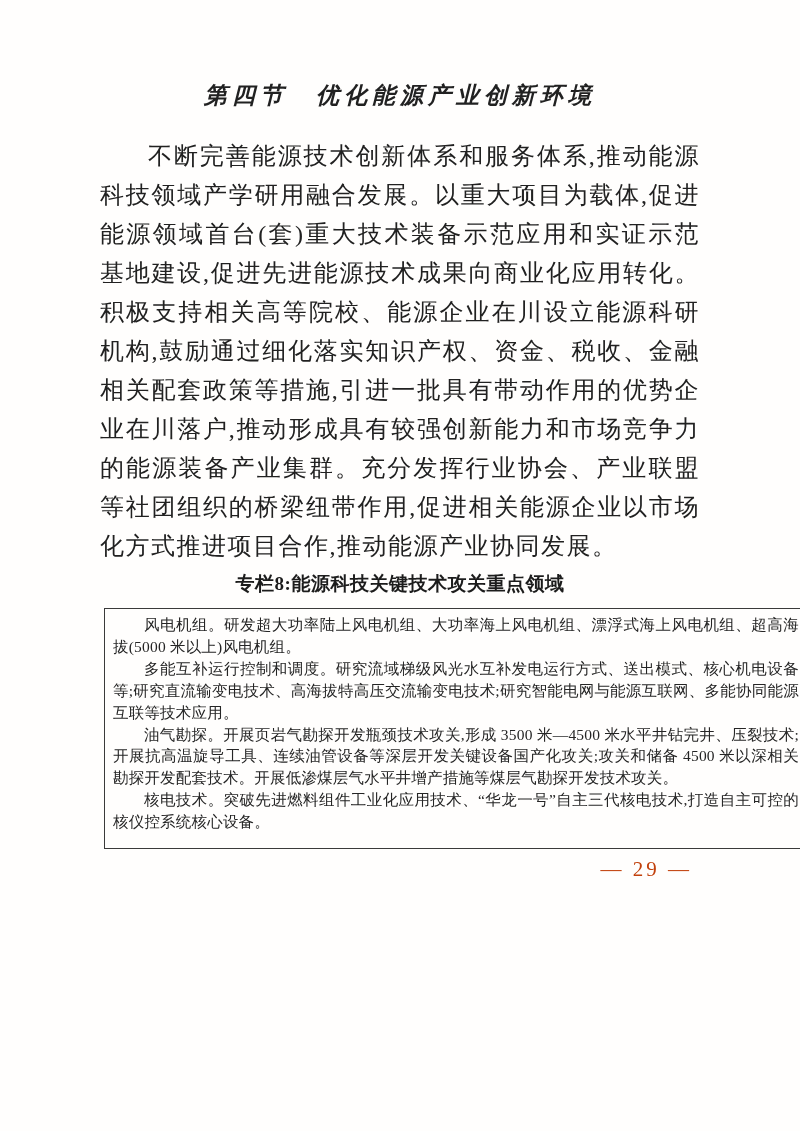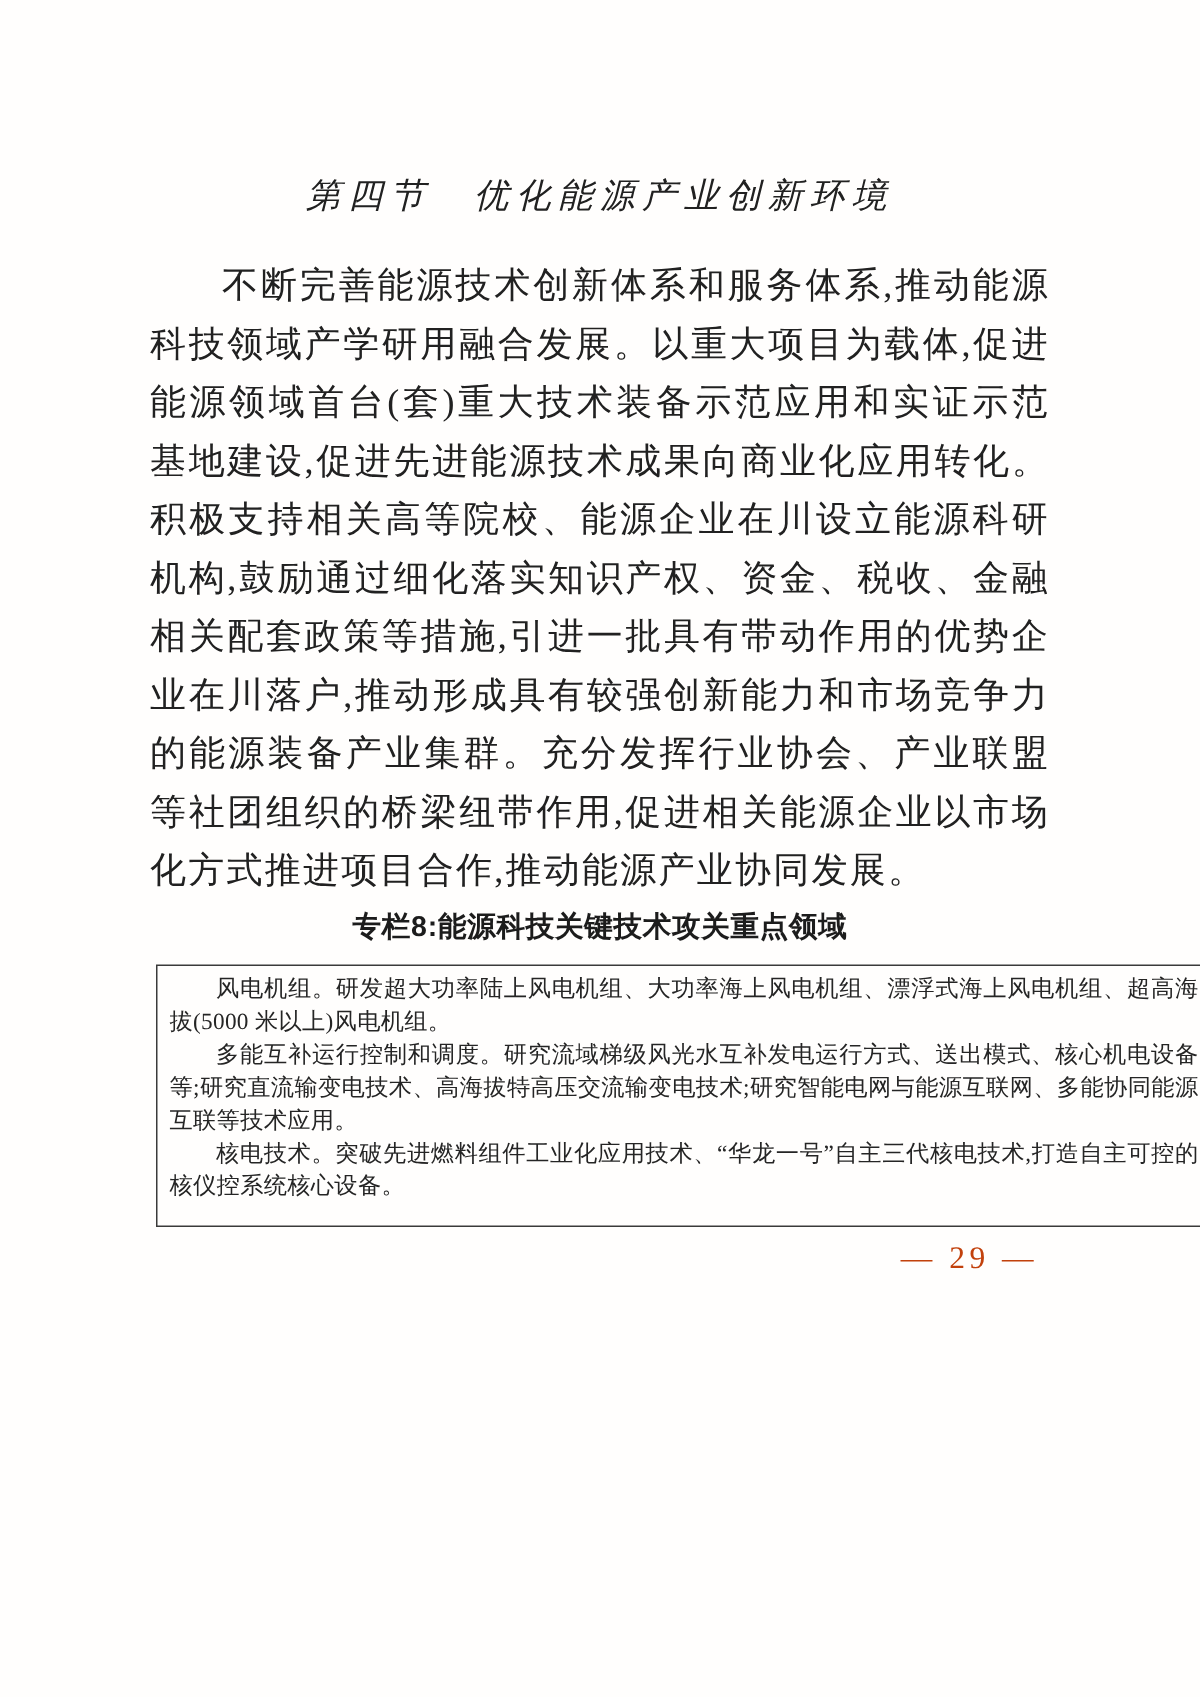--- a/index.html
+++ b/index.html
@@ -12,41 +12,41 @@
     width: 800px;
     height: 1131px;
     background: #fffefd;
     font-family: "Liberation Serif", "DejaVu Serif", serif;
     color: #212121;
     overflow: hidden;
     box-sizing: border-box;
   }
   .section-title {
     margin: 0;
-    padding-top: 116px;
+    padding-top: 81px;
     text-align: center;
     font-size: 23px;
     line-height: 30px;
-    font-weight: 400;
+    font-weight: 700;
     font-style: italic;
     letter-spacing: 5px;
   }
   .body-text {
     width: 600px;
     margin: 26px 100px 0 100px;
     font-size: 24px;
     line-height: 39px;
     letter-spacing: 1.5px;
     text-align: justify;
     text-indent: 2em;
   }
   .box-title {
     margin: 5px 0 0 0;
     text-align: center;
-    font-family: Liberation Sans, sans-serif;
+    font-family: Liberation Serif, serif;
     font-weight: bold;
     font-size: 19px;
     line-height: 26px;
     letter-spacing: 0.5px;
     color: #1c1c1c;
   }
   .tech-box {
     box-sizing: border-box;
     width: 704px;
     margin: 11px 0 0 104px;
@@ -77,18 +77,19 @@
 
   <h1 class="section-title">第四节　优化能源产业创新环境</h1>
 
   <p class="body-text">不断完善能源技术创新体系和服务体系,推动能源科技领域产学研用融合发展。以重大项目为载体,促进能源领域首台(套)重大技术装备示范应用和实证示范基地建设,促进先进能源技术成果向商业化应用转化。积极支持相关高等院校、能源企业在川设立能源科研机构,鼓励通过细化落实知识产权、资金、税收、金融相关配套政策等措施,引进一批具有带动作用的优势企业在川落户,推动形成具有较强创新能力和市场竞争力的能源装备产业集群。充分发挥行业协会、产业联盟等社团组织的桥梁纽带作用,促进相关能源企业以市场化方式推进项目合作,推动能源产业协同发展。</p>
 
   <h2 class="box-title">专栏8:能源科技关键技术攻关重点领域</h2>
 
   <div class="tech-box">
     <p>风电机组。研发超大功率陆上风电机组、大功率海上风电机组、漂浮式海上风电机组、超高海拔(5000 米以上)风电机组。</p>
     <p>多能互补运行控制和调度。研究流域梯级风光水互补发电运行方式、送出模式、核心机电设备等;研究直流输变电技术、高海拔特高压交流输变电技术;研究智能电网与能源互联网、多能协同能源互联等技术应用。</p>
+    <p>油气勘探。开展页岩气勘探开发瓶颈技术攻关,形成 3500 米—4500 米水平井钻完井、压裂技术;开展抗高温旋导工具、连续油管设备等深层开发关键设备国产化攻关;攻关和储备 4500 米以深相关勘探开发配套技术。开展低渗煤层气水平井增产措施等煤层气勘探开发技术攻关。</p>
     <p>核电技术。突破先进燃料组件工业化应用技术、“华龙一号”自主三代核电技术,打造自主可控的核仪控系统核心设备。</p>
   </div>
 
   <div class="page-number">— 29 —</div>
 
 </div>
 
 </body></html>

